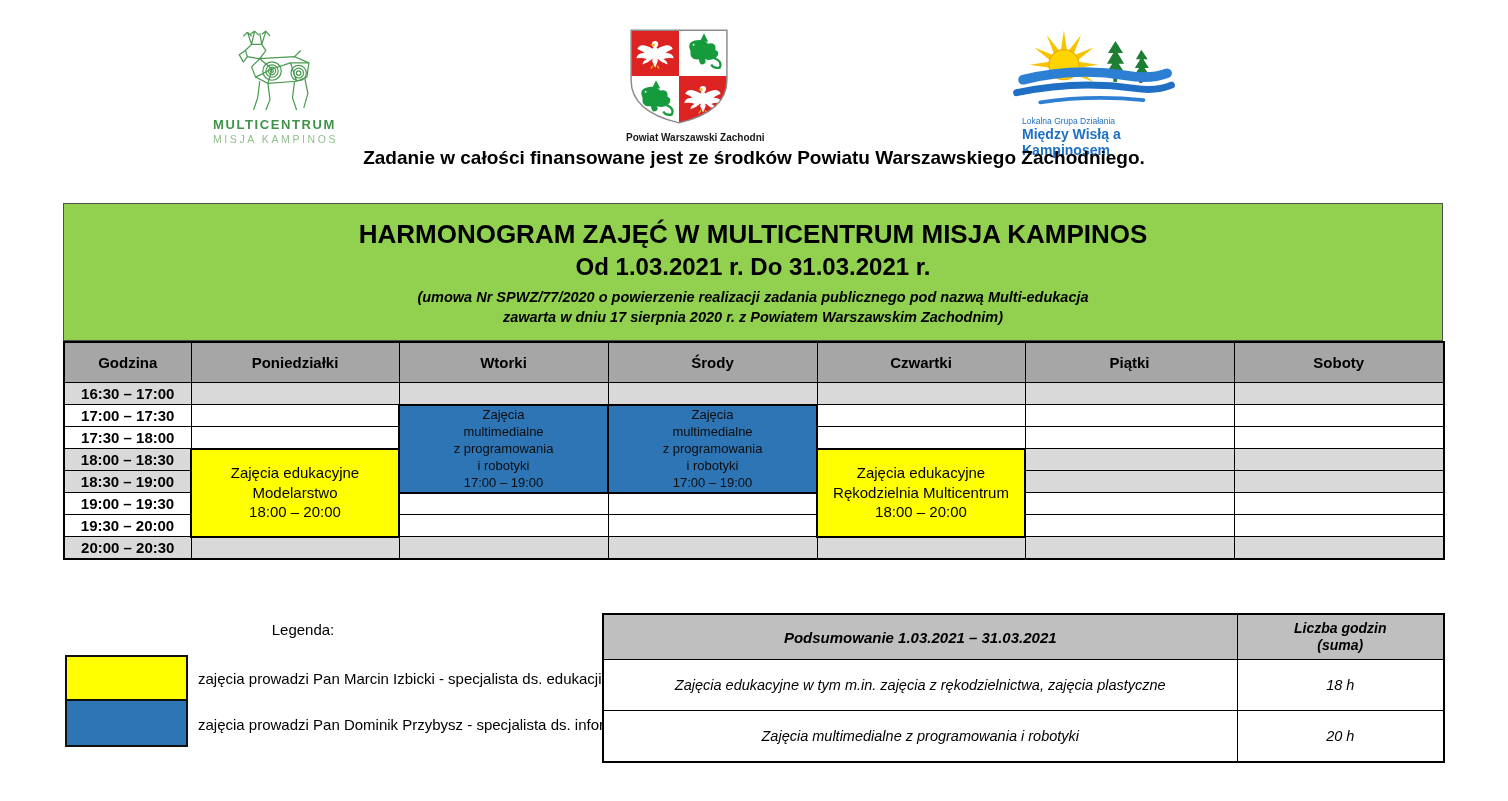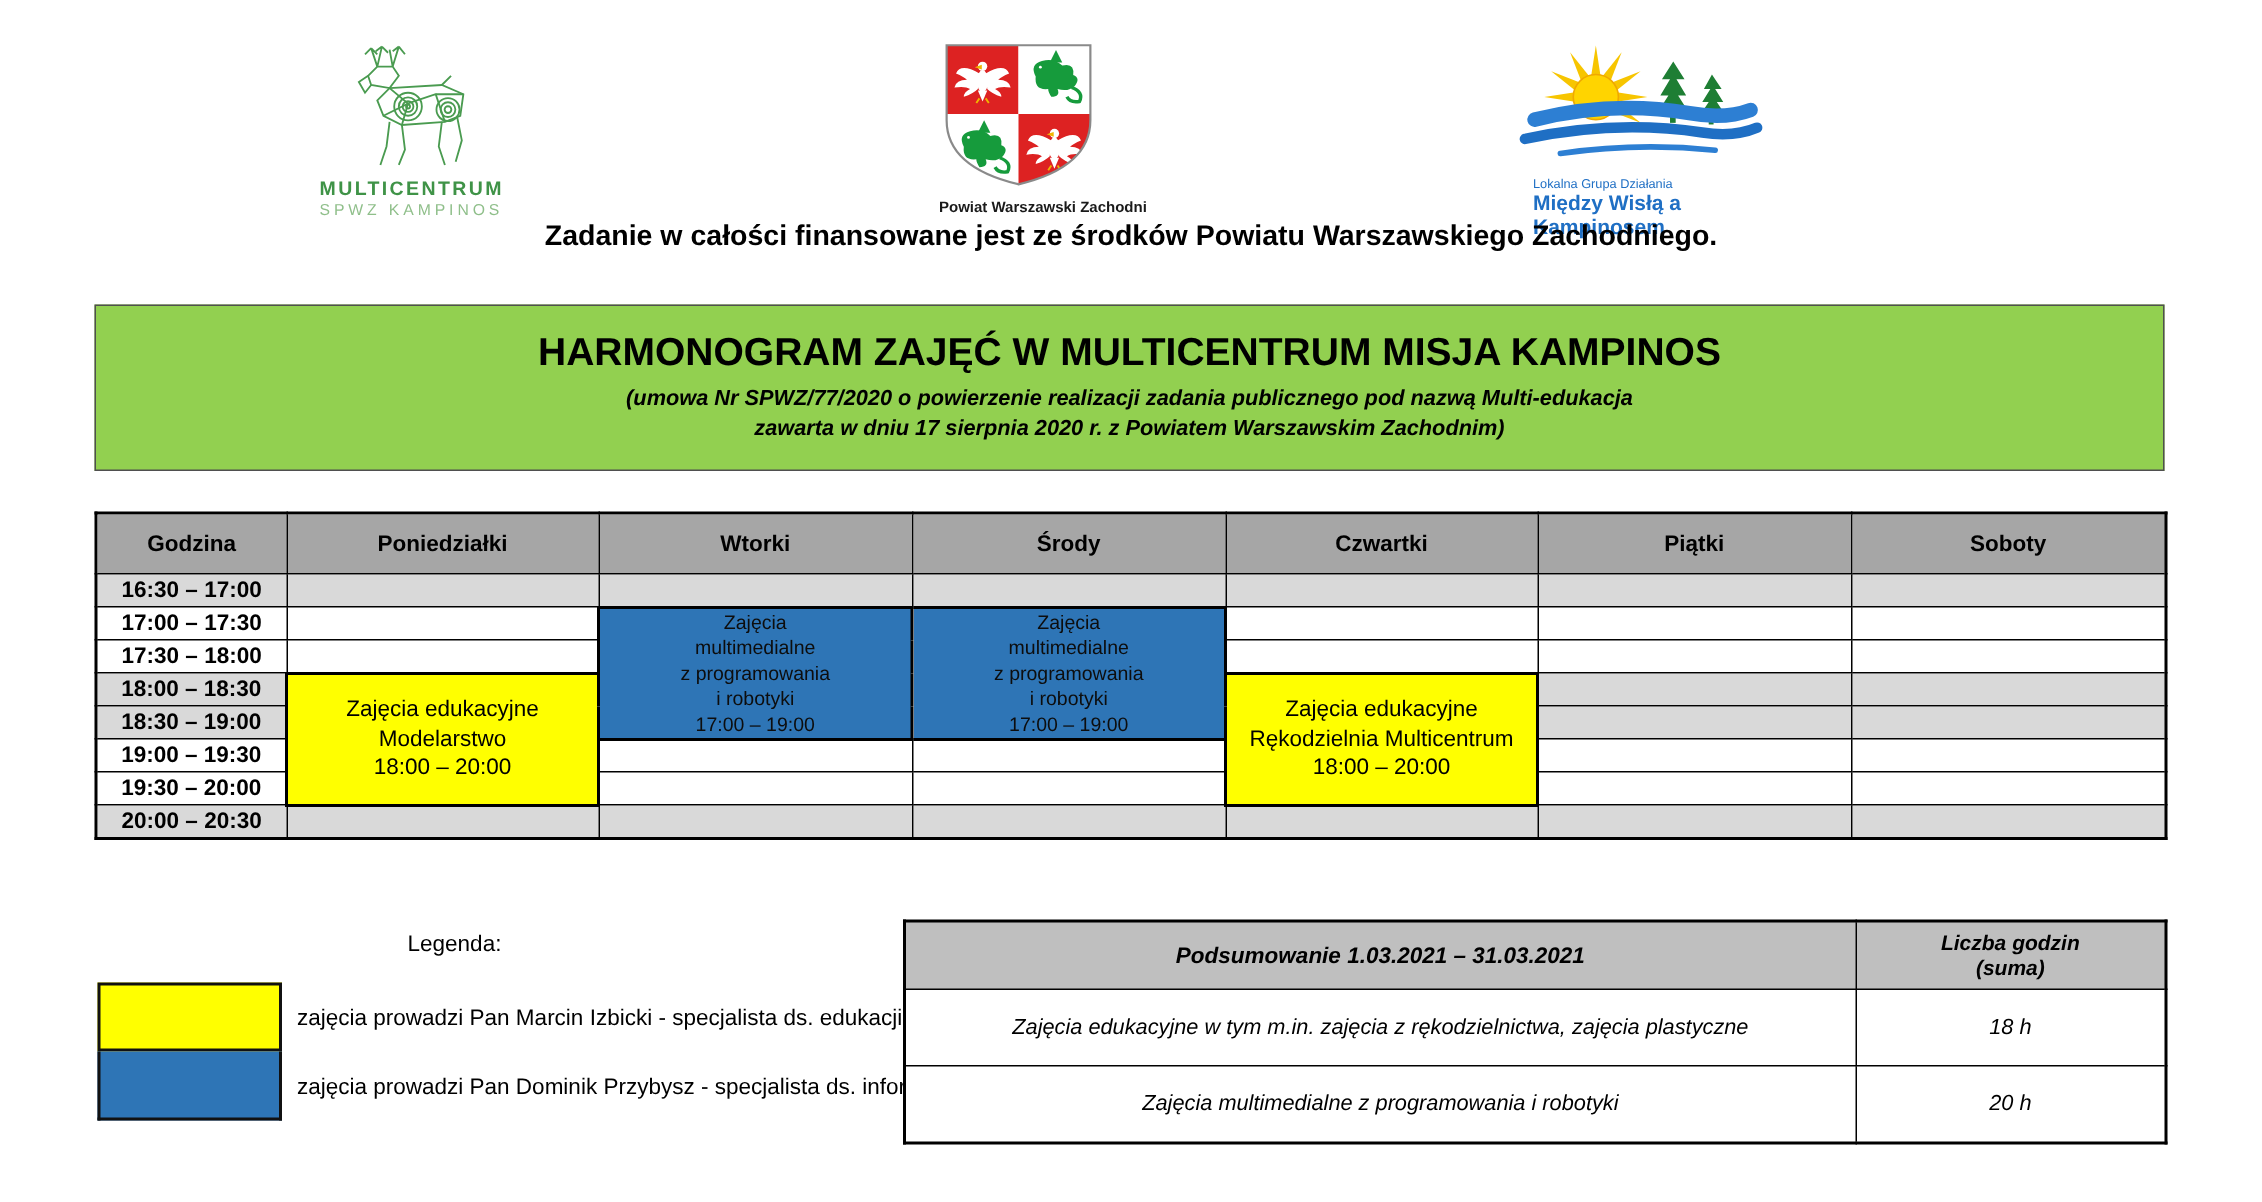--- a/index.html
+++ b/index.html
@@ -15,21 +15,21 @@
   .powiat-caption{font-size:10px;font-weight:700;color:#1a1a1a;margin-top:2px;}
   #logo-lgd{left:1008px;top:26px;width:180px;text-align:left;}
   .lgd-small{font-size:8.5px;color:#1f6fc4;margin:0 0 0 14px;}
   .lgd-title{font-size:14px;font-weight:700;color:#1f6fc4;margin:0 0 0 14px;}
 
   
   .funding-note{position:absolute;left:0;top:147px;width:100%;text-align:center;
                 font-size:19px;font-weight:700;}
 
   
-  .green-header{position:absolute;left:63px;top:203px;width:1380px;height:111px;
+  .green-header{position:absolute;left:63px;top:203px;width:1380px;height:138px;
                 background:#92d050;border:1px solid #4f4f4f;box-sizing:border-box;
                 text-align:center;}
   .gh-title{font-size:26px;font-weight:700;margin-top:15px;}
   .gh-date{font-size:24px;font-weight:700;margin-top:3px;}
   .gh-sub{font-size:14.5px;font-weight:700;font-style:italic;line-height:1.35;margin-top:7px;}
 
   
   table.schedule{position:absolute;left:63px;top:341px;width:1380px;
                  border-collapse:collapse;table-layout:fixed;border:2px solid #000;}
   table.schedule th, table.schedule td{border:1px solid #000;padding:0;text-align:center;
@@ -79,21 +79,21 @@
         <circle cx="56" cy="42" r="9"></circle>
           <circle cx="56" cy="42" r="6"></circle>
           <circle cx="56" cy="42" r="3.5"></circle>
           <circle cx="56" cy="42" r="1.3"></circle>
         <circle cx="82" cy="44" r="7.5"></circle>
           <circle cx="82" cy="44" r="4.8"></circle>
           <circle cx="82" cy="44" r="2.2"></circle>
       </g>
     </svg>
     <div class="mc-title">MULTICENTRUM</div>
-    <div class="mc-sub">SPWZ KAMPINOS</div>
+    <div class="mc-sub">MISJA KAMPINOS</div>
   </div>
 
   <div class="logo" id="logo-lgd">
     <svg width="172" height="86" viewBox="0 0 160 80">
       <g fill="#f7c500">
         <polygon points="52,4 56,30 48,30" transform="rotate(0 52 36)"></polygon>
         <polygon points="52,4 56,30 48,30" transform="rotate(30 52 36)"></polygon>
         <polygon points="52,4 56,30 48,30" transform="rotate(60 52 36)"></polygon>
         <polygon points="52,4 56,30 48,30" transform="rotate(-30 52 36)"></polygon>
         <polygon points="52,4 56,30 48,30" transform="rotate(-60 52 36)"></polygon>
@@ -152,20 +152,21 @@
       </g>
       <path d="M4 4 H96 V52 Q96 82 50 93 Q4 82 4 52 Z" fill="none" stroke="#8a8a8a" stroke-width="1.4"></path>
     </svg>
     <div class="powiat-caption">Powiat Warszawski Zachodni</div>
   </div>
 
   <div class="funding-note">Zadanie w całości finansowane jest ze środków Powiatu Warszawskiego Zachodniego.</div>
 
   <div class="green-header">
     <div class="gh-title">HARMONOGRAM ZAJĘĆ W MULTICENTRUM MISJA KAMPINOS</div>
+    <div class="gh-date">Od 1.03.2021 r. Do 31.03.2021 r.</div>
     <div class="gh-sub">
       <div>(umowa Nr SPWZ/77/2020 o powierzenie realizacji zadania publicznego pod nazwą Multi-edukacja</div>
       <div>zawarta w dniu 17 sierpnia 2020 r. z Powiatem Warszawskim Zachodnim)</div>
     </div>
   </div>
 
   <table class="schedule">
     <colgroup>
       <col style="width:127px">
         <col style="width:208px">

